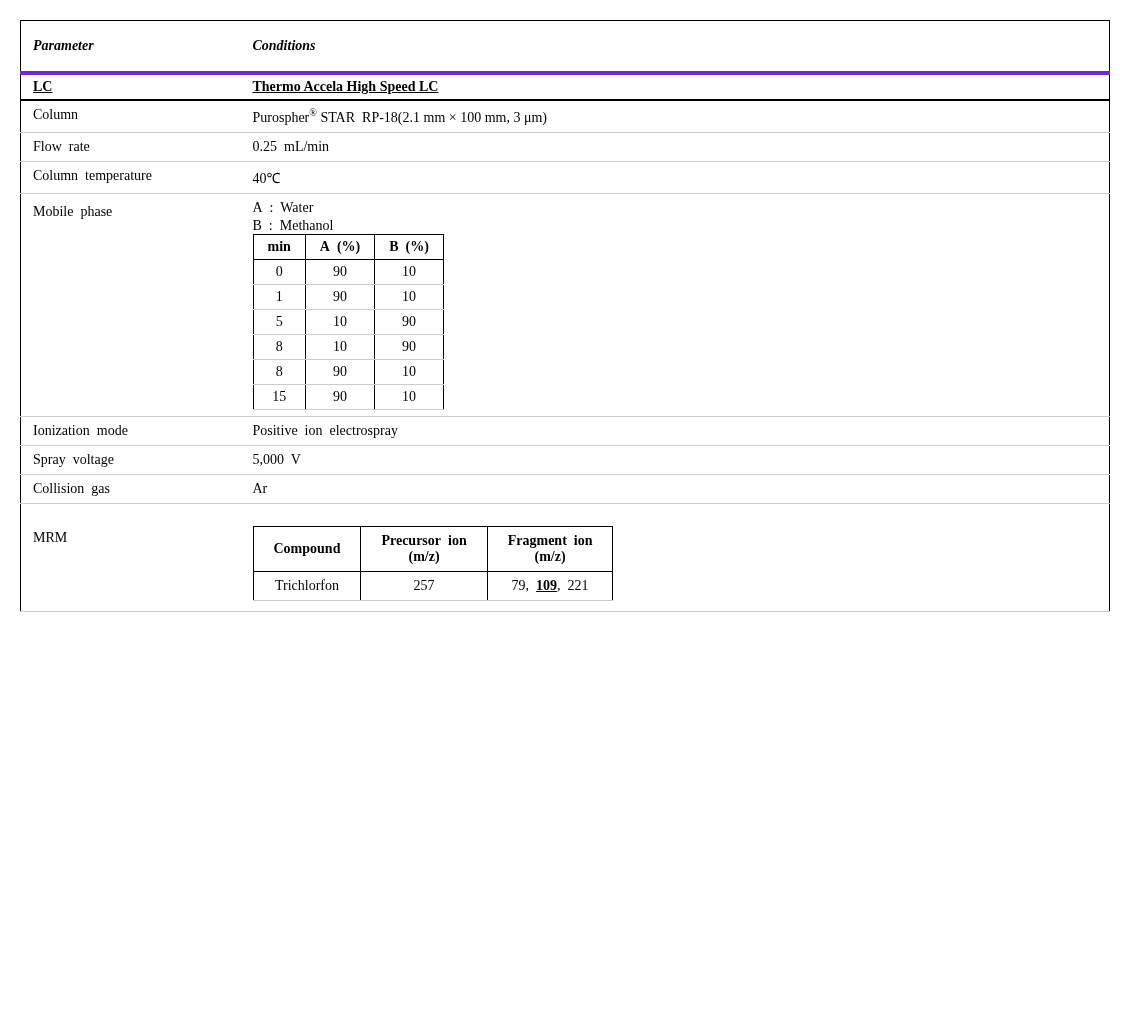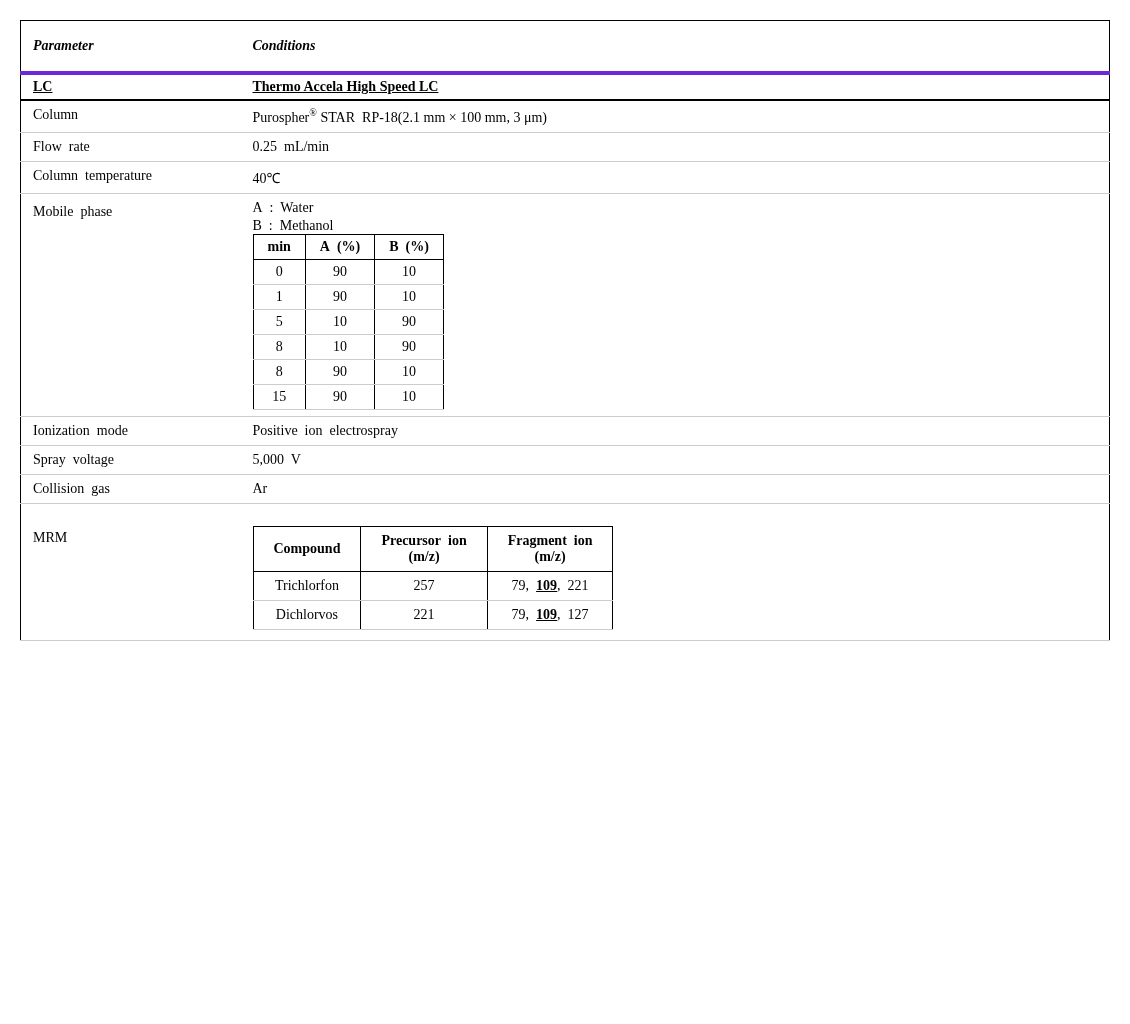--- a/index.html
+++ b/index.html
@@ -181,23 +181,18 @@
             <th>Precursor&nbsp; ion<br>(m/z)</th>
             <th>Fragment&nbsp; ion<br>(m/z)</th>
           </tr>
         </thead>
         <tbody>
           <tr>
             <td>Trichlorfon</td>
             <td>257</td>
             <td>79,&nbsp; <span class="underline-bold">109</span>,&nbsp; 221</td>
           </tr>
-          <tr>
-            <td>Dichlorvos</td>
-            <td>221</td>
-            <td>79,&nbsp; <span class="underline-bold">109</span>,&nbsp; 127</td>
-          </tr>
         </tbody>
       </table>
     </td>
   </tr>
 </tbody>
   </table>
 
 </body></html>

